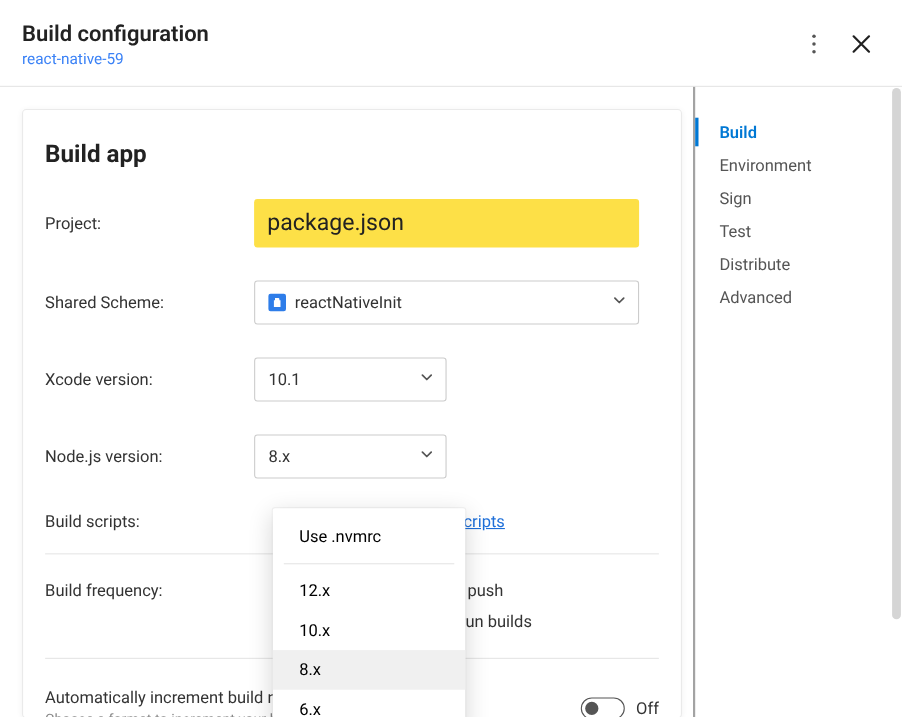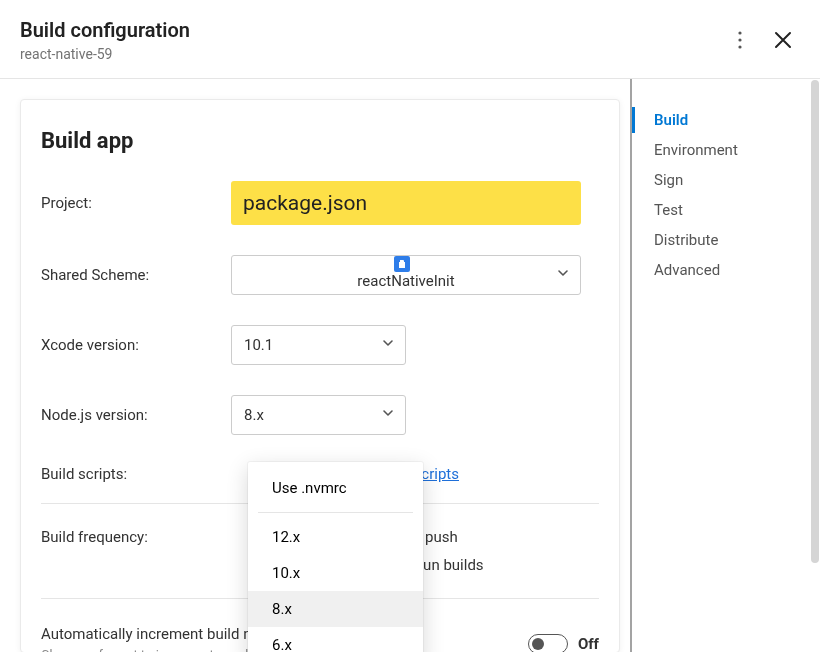--- a/index.html
+++ b/index.html
@@ -17,21 +17,21 @@
   
   .header {
     display: flex;
     align-items: center;
     justify-content: space-between;
     padding: 18px 22px 16px 20px;
     border-bottom: 1px solid #e5e5e5;
   }
   .header-left { display: flex; flex-direction: column; }
   .header-title { font-size: 20px; font-weight: 600; color: #222; }
-  .header-subtitle { font-size: 14px; color: #737373; margin-top: 4px; }
+  .header-subtitle { font-size: 14px; color: #3b82f6; margin-top: 4px; }
   .header-right { display: flex; align-items: center; gap: 20px; }
   .icon-btn { background: none; border: none; cursor: pointer; padding: 6px; display: flex; align-items: center; justify-content: center; }
 
   
   .body { display: flex; height: calc(100% - 78px); }
 
   
   .main-wrap {
     flex: 1;
     padding: 20px 10px 0 20px;
@@ -75,21 +75,21 @@
     display: flex;
     align-items: center;
     border: 1px solid #ccc;
     border-radius: 3px;
     height: 40px;
     padding: 0 12px;
     font-size: 15px;
     background: #fff;
     cursor: pointer;
   }
-  .select.wide { width: 350px; flex-direction: column; }
+  .select.wide { width: 350px; }
   .select.narrow { width: 175px; }
   .select .chev {
     position: absolute;
     right: 10px;
     top: 50%;
     transform: translateY(-50%);
   }
   .scheme-icon {
     width: 16px; height: 16px;
     background: #2e7de9;
@@ -117,21 +117,21 @@
 
   .auto-row {
     display: flex;
     align-items: center;
     justify-content: space-between;
     padding-top: 2px;
   }
   .auto-left {}
   .auto-title { font-size: 15px; color: #333; }
   .auto-sub { font-size: 13px; color: #888; margin-top: 4px; }
-  .auto-right { display: flex; align-items: center; gap: 10px; font-weight: bold; }
+  .auto-right { display: flex; align-items: center; gap: 10px; }
 
   .switch {
     width: 40px; height: 20px;
     border-radius: 10px;
     border: 1px solid #555;
     background: #fff;
     position: relative;
     cursor: pointer;
   }
   .switch::after {

